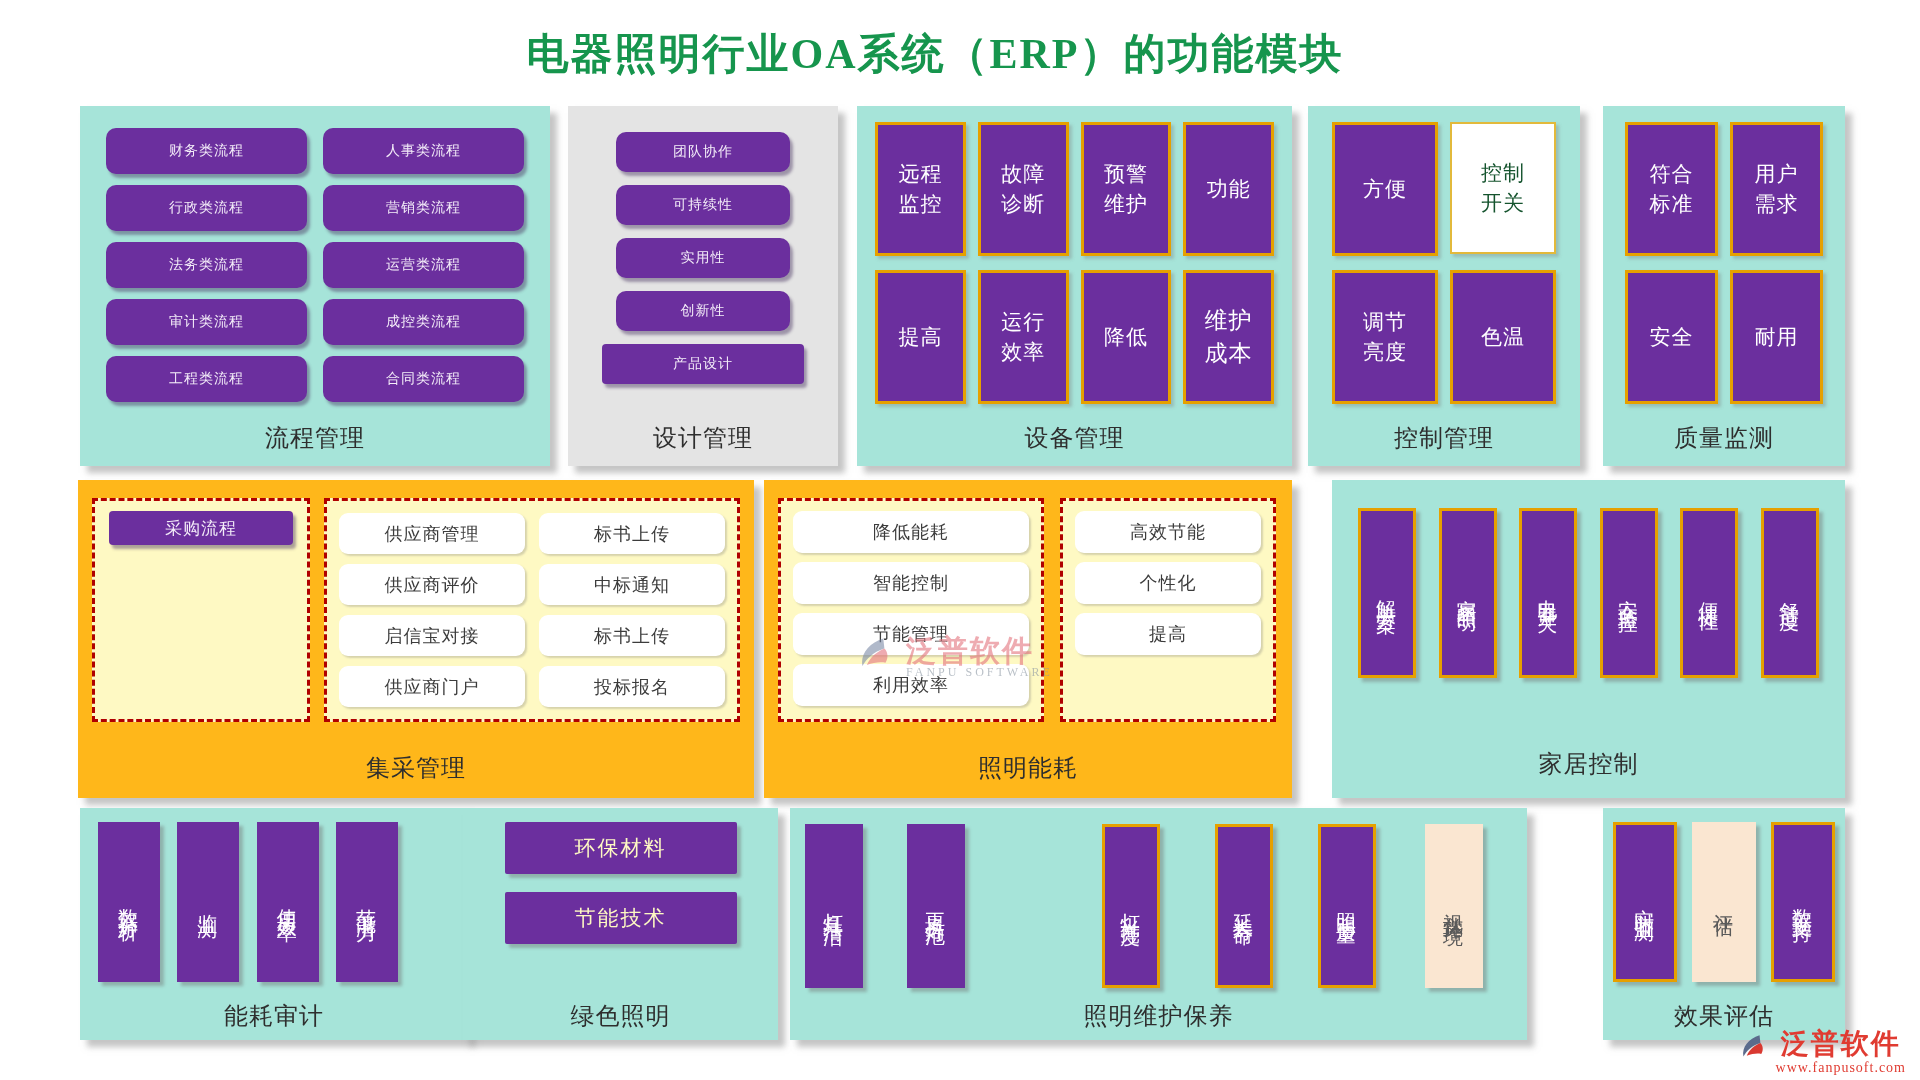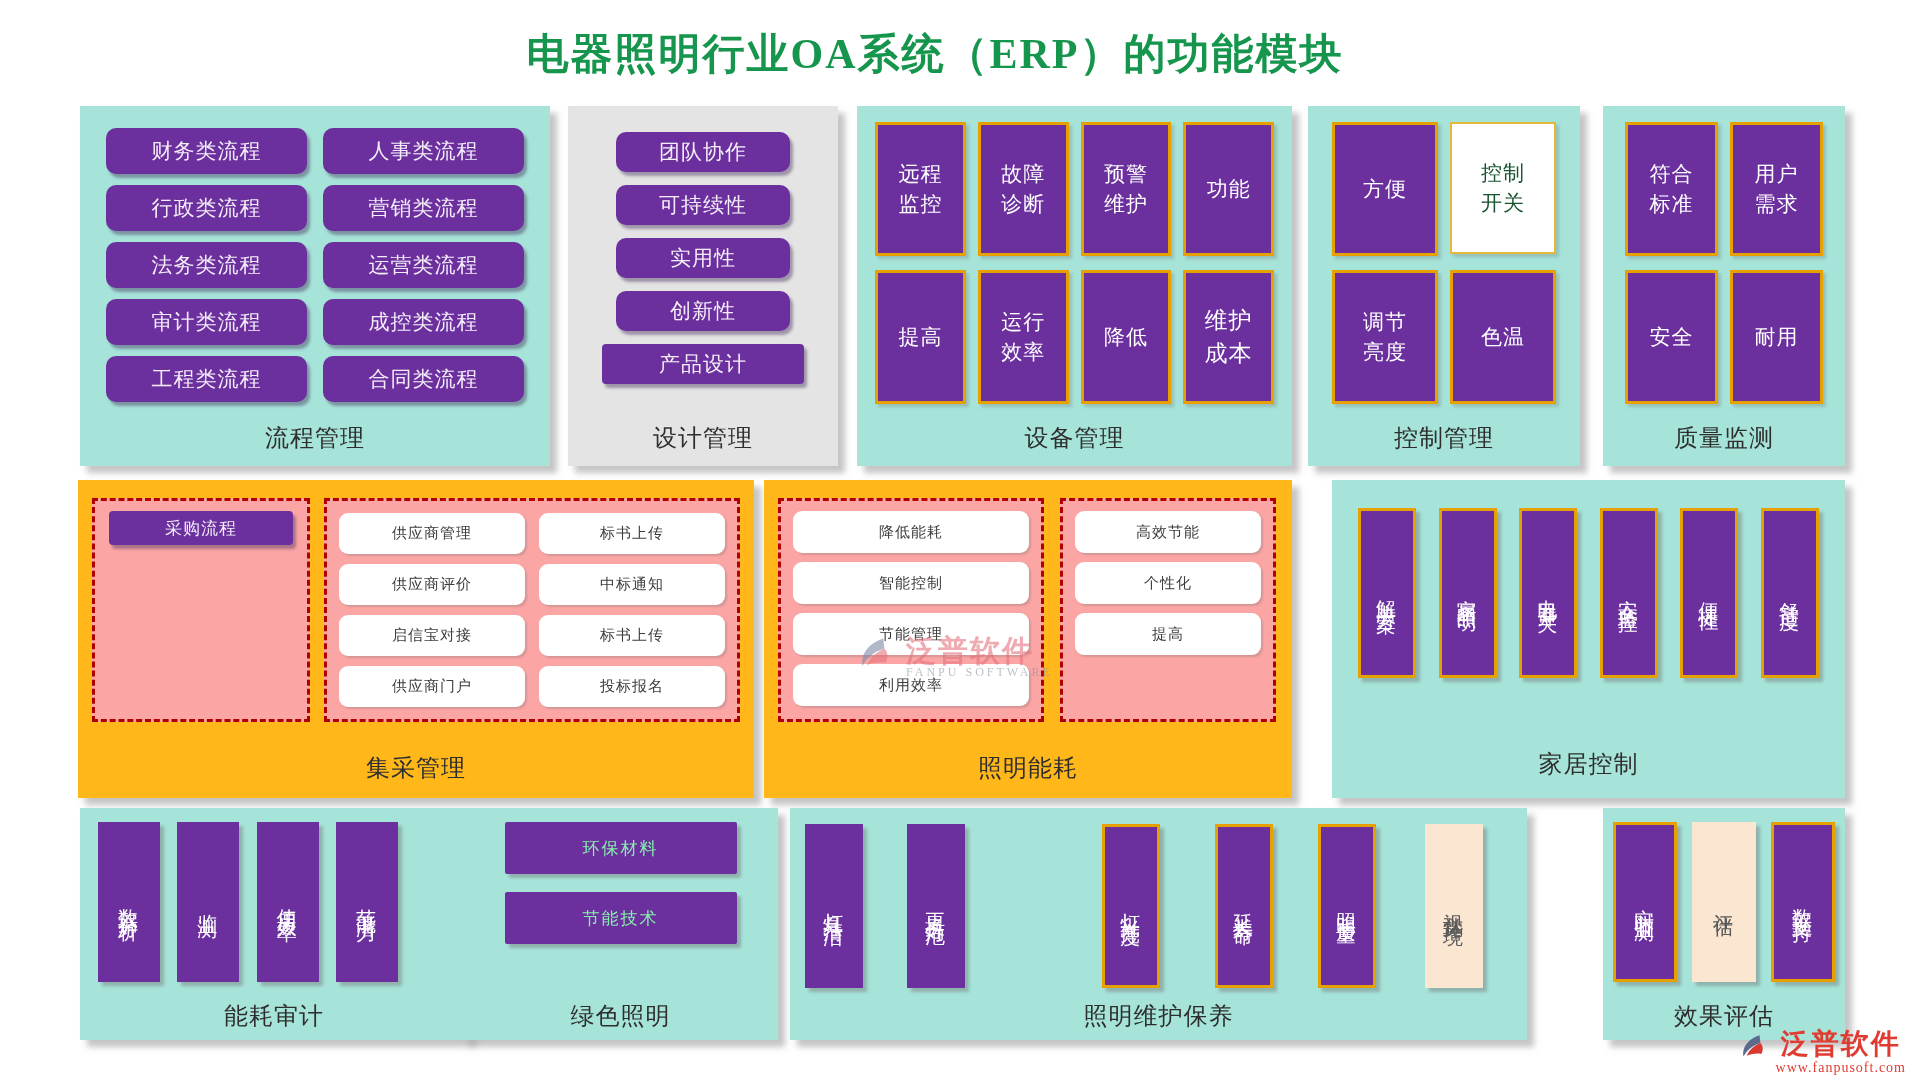--- a/index.html
+++ b/index.html
@@ -10,49 +10,49 @@
   .panel{position:absolute;box-shadow:7px 7px 6px rgba(140,140,140,.5);}
   .teal{background:#A6E4D9;}
   .gray{background:#E4E4E4;}
   .orange{background:#FFB71A;}
   .caption{position:absolute;left:0;bottom:12px;width:100%;text-align:center;
            font-size:24px;color:#2E2E2E;font-weight:500;letter-spacing:1px;}
   
   .grid2col{display:grid;grid-template-columns:1fr 1fr;gap:11px 16px;padding:22px 26px 0;}
   .stack{display:flex;flex-direction:column;gap:13px;padding:26px 48px 0;}
   .pbtn{background:#6B2F9E;color:#F4EDF9;border-radius:10px;height:46px;
-        display:flex;align-items:center;justify-content:center;font-size:21px;
+        display:flex;align-items:center;justify-content:center;font-size:14px;
         box-shadow:3px 4px 3px rgba(70,50,95,.45);letter-spacing:1px;}
   .stack .pbtn{height:40px;}
   .pbtn.sharp{border-radius:4px;margin:0 -14px;}
   
   .cellgrid{display:grid;gap:14px 12px;padding:16px 18px 0;}
   .cell{background:#6B2F9E;border:3px solid #E6A000;color:#FFFFFF;
         display:flex;align-items:center;justify-content:center;height:128px;
         font-size:21px;box-shadow:3px 3px 3px rgba(120,120,120,.35);}
   .cell span{display:inline-block;max-width:2.6em;text-align:center;line-height:1.45;
              letter-spacing:1px;}
   .cell.white{background:#FFFFFF;color:#14532d;border:2px solid #E2B93B;font-weight:500;}
   .cell.bold span{font-weight:normal;font-size:23px;font-family:"Liberation Sans",sans-serif;}
   
-  .dash{position:absolute;background:#fca5a5;border:3px dashed #B00000;box-sizing:border-box;}
+  .dash{position:absolute;background:#fef9c3;border:3px dashed #B00000;box-sizing:border-box;}
   .wbtn{background:#FFFFFF;color:#3C3C3C;border-radius:9px;display:flex;align-items:center;
-        justify-content:center;font-size:15px;letter-spacing:1px;
+        justify-content:center;font-size:18px;letter-spacing:1px;
         box-shadow:2px 2px 2px rgba(110,110,110,.28);}
   .procflow{margin:10px 14px 0;height:34px;border-radius:4px;font-size:17px;}
   
   .vbox{background:#6B2F9E;color:#FFFFFF;writing-mode:vertical-rl;text-orientation:upright;
         display:flex;align-items:center;justify-content:center;font-size:20px;
         letter-spacing:.22em;box-shadow:4px 4px 3px rgba(110,110,110,.42);}
   .vbox.gold{border:3px solid #E6A000;box-sizing:border-box;}
   .vbox.peach{background:#FAE6D1;color:#5A5A5A;}
   .vrow{position:absolute;left:0;top:0;width:100%;display:flex;}
   
-  .bar{background:#6B2F9E;color:#86efac;border-radius:2px;height:52px;width:232px;
-       margin:0 auto;display:flex;align-items:center;justify-content:center;font-size:17px;
+  .bar{background:#6B2F9E;color:#fef9c3;border-radius:2px;height:52px;width:232px;
+       margin:0 auto;display:flex;align-items:center;justify-content:center;font-size:21px;
        letter-spacing:2px;box-shadow:4px 4px 3px rgba(110,110,110,.42);}
   
   .watermark{position:absolute;left:858px;top:636px;display:flex;align-items:center;
              gap:4px;opacity:.6;pointer-events:none;}
   .watermark .wm-cn{font-size:30px;color:#E4747E;letter-spacing:2px;font-weight:bold;}
   .watermark .wm-en{font-size:12px;color:#8C97A3;letter-spacing:3px;}
   .footlogo{position:absolute;right:14px;bottom:4px;display:flex;align-items:flex-start;gap:2px;}
   .footlogo .fl-cn{font-size:28px;color:#E03B31;font-weight:bold;letter-spacing:2px;line-height:1.1;}
   .footlogo .fl-url{font-size:14px;color:#E03B31;letter-spacing:1px;}
 </style>

